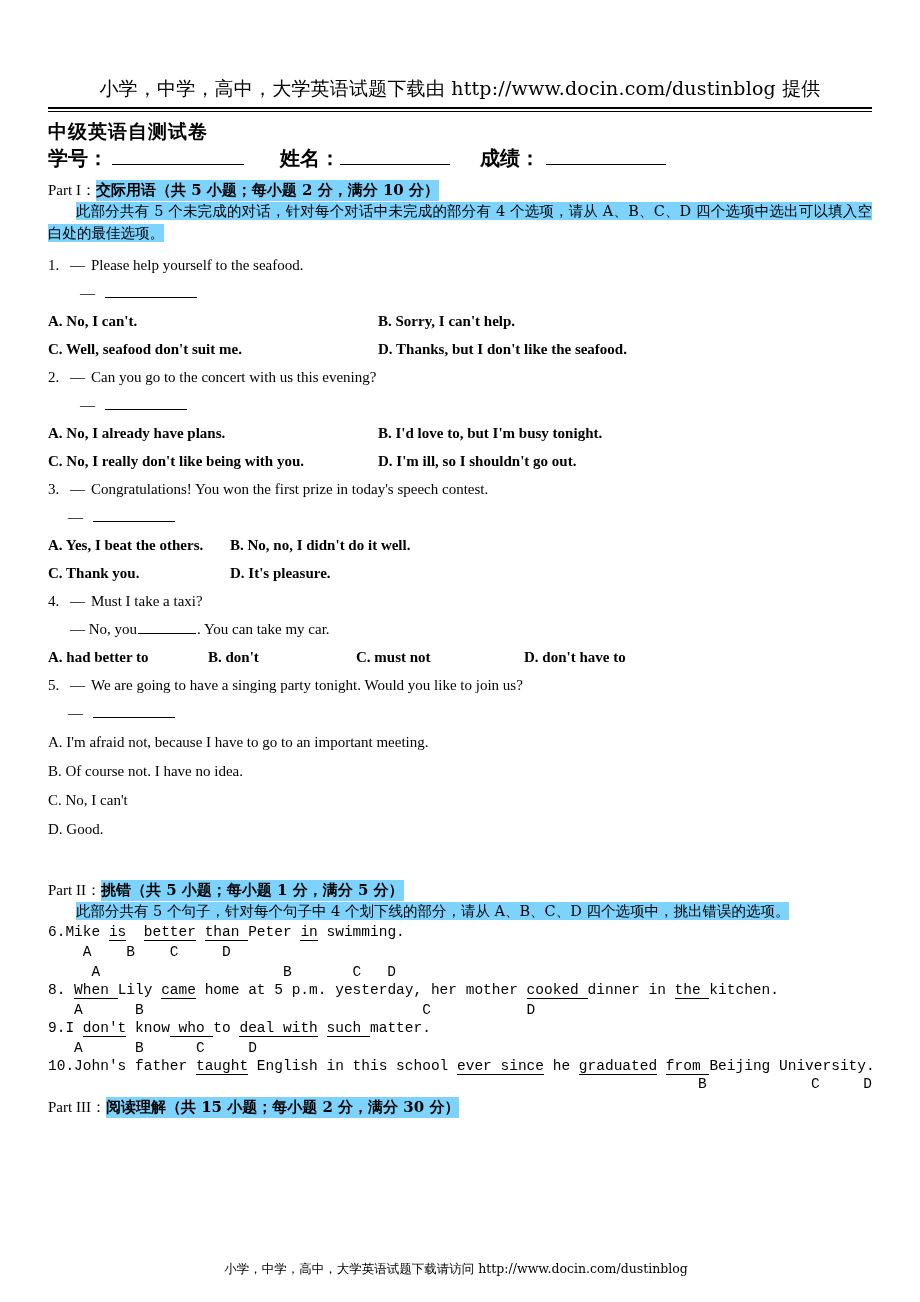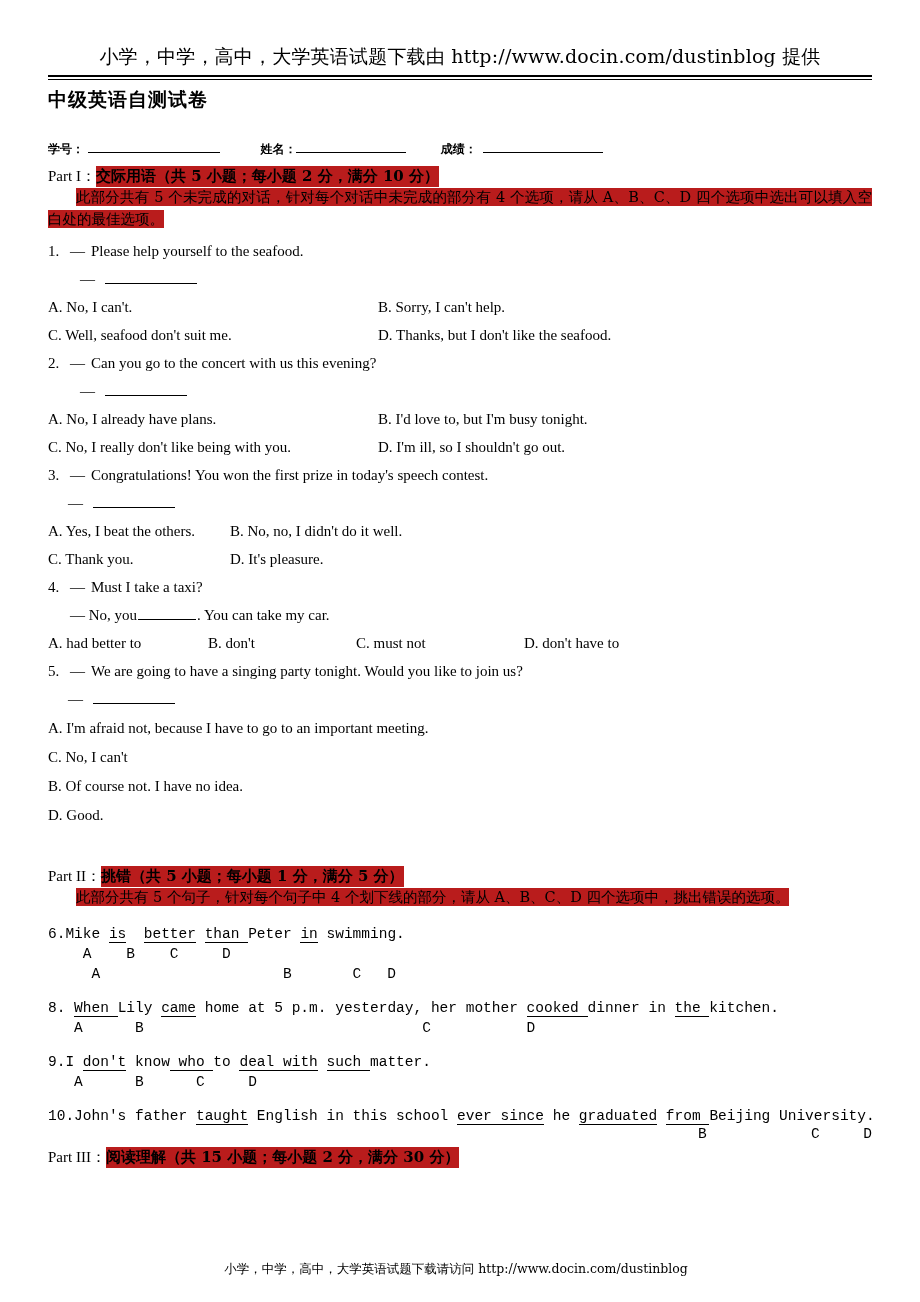--- a/index.html
+++ b/index.html
@@ -18,21 +18,21 @@
   .page {
     position: relative;
     width: 920px;
     height: 1302px;
     box-sizing: border-box;
     padding: 0 48px;
   }
 
   
   .doc-header {
-    padding-top: 44px;
+    padding-top: 76px;
     font-size: 19px;
     text-align: center;
     letter-spacing: 0.2px;
     white-space: nowrap;
   }
   .doc-header .cn { font-family: "DejaVu Serif", "Liberation Serif", serif; }
   .hr-double {
     border-top: 2px solid #000;
     border-bottom: 1px solid #000;
     height: 2px;
@@ -41,24 +41,23 @@
   .doc-title {
     font-size: 19px;
     font-weight: bold;
     font-family: "DejaVu Serif", "Liberation Serif", serif;
     margin-top: 7px;
     letter-spacing: 1px;
   }
 
   
   .student-row {
-    margin-top: 26px;
-    font-size: 12px;
-    font-weight: bold;
-    font-family: Liberation Mono, monospace;
+    font-size: 20px;
+    font-weight: bold;
+    font-family: Liberation Serif, serif;
     white-space: nowrap;
   }
   .student-row .field { display: inline-block; }
   .student-row .lbl { }
   .blank-ul {
     display: inline-block;
     border-bottom: 1.6px solid #000;
     height: 13px;
     vertical-align: baseline;
   }
@@ -71,21 +70,21 @@
   
   .sec-head {
     margin-top: 9px;
     font-size: 15px;
     white-space: nowrap;
   }
   .sec-head .part {
     font-family: "Liberation Serif", serif;
   }
   .hl {
-    background: #b91c1c;
+    background: #7dd3fc;
     padding: 1px 0 2px 0;
     box-decoration-break: clone;
     -webkit-box-decoration-break: clone;
   }
   .sec-head .cnb {
     font-family: "DejaVu Serif", "Liberation Serif", serif;
     font-weight: bold;
     font-size: 15px;
   }
   .sec-instr {
@@ -115,20 +114,21 @@
     border-bottom: 1.3px solid #000;
     height: 11px;
     width: 92px;
     margin-left: 10px;
     vertical-align: baseline;
   }
   .ansblank.short { width: 82px; }
   .opt-row {
     margin-top: 13px;
     white-space: nowrap;
+    font-weight: bold;
   }
   .opt { display: inline-block; }
   .opt-a { width: 330px; }
   .opt-c { width: 330px; }
   .opt-a-narrow { width: 182px; }
   .opt-c-narrow { width: 182px; }
   .opt-w { display: inline-block; }
   .w-160 { width: 160px; }
   .w-148 { width: 148px; }
   .w-168 { width: 168px; }
@@ -143,21 +143,21 @@
     margin: 0 1px;
   }
 
   
   .mono {
     font-family: "Liberation Mono", "DejaVu Sans Mono", monospace;
     font-size: 14.5px;
     white-space: pre;
     letter-spacing: 0px;
   }
-  .mono-q { margin-top: 18px; }
+  .mono-q { margin-top: 2px; }
   .mono-letters { margin-top: 4px; }
   .u { border-bottom: 1.1px solid #000; }
 
   
   .doc-footer {
     position: absolute;
     left: 0;
     right: 8px;
     bottom: 24px;
     text-align: center;
@@ -252,22 +252,22 @@
   </div>
 
   <div class="q">
     <div class="q-stem">
       <span class="q-num">5.</span><span class="dash">—</span><span>We are going to have a singing party tonight. Would you like to join us?</span>
     </div>
     <div class="q-answer-line" style="padding-left:20px;">
       <span>—</span><span class="ansblank short"></span>
     </div>
     <div class="opt-block">A. I'm afraid not, because I have to go to an important meeting.</div>
+    <div class="opt-block">B. Of course not. I have no idea.</div>
     <div class="opt-block">C. No, I can't</div>
-    <div class="opt-block">B. Of course not. I have no idea.</div>
     <div class="opt-block">D. Good.</div>
   </div>
 
   <div class="sec-head" style="margin-top:44px;">
     <span class="part">Part II：</span><span class="hl cnb">挑错（共 5 小题；每小题 1 分，满分 5 分）</span>
   </div>
   <div class="sec-instr">
     <span class="hl">此部分共有 5 个句子，针对每个句子中 4 个划下线的部分，请从 A、B、C、D 四个选项中，挑出错误的选项。</span>
   </div>
 

